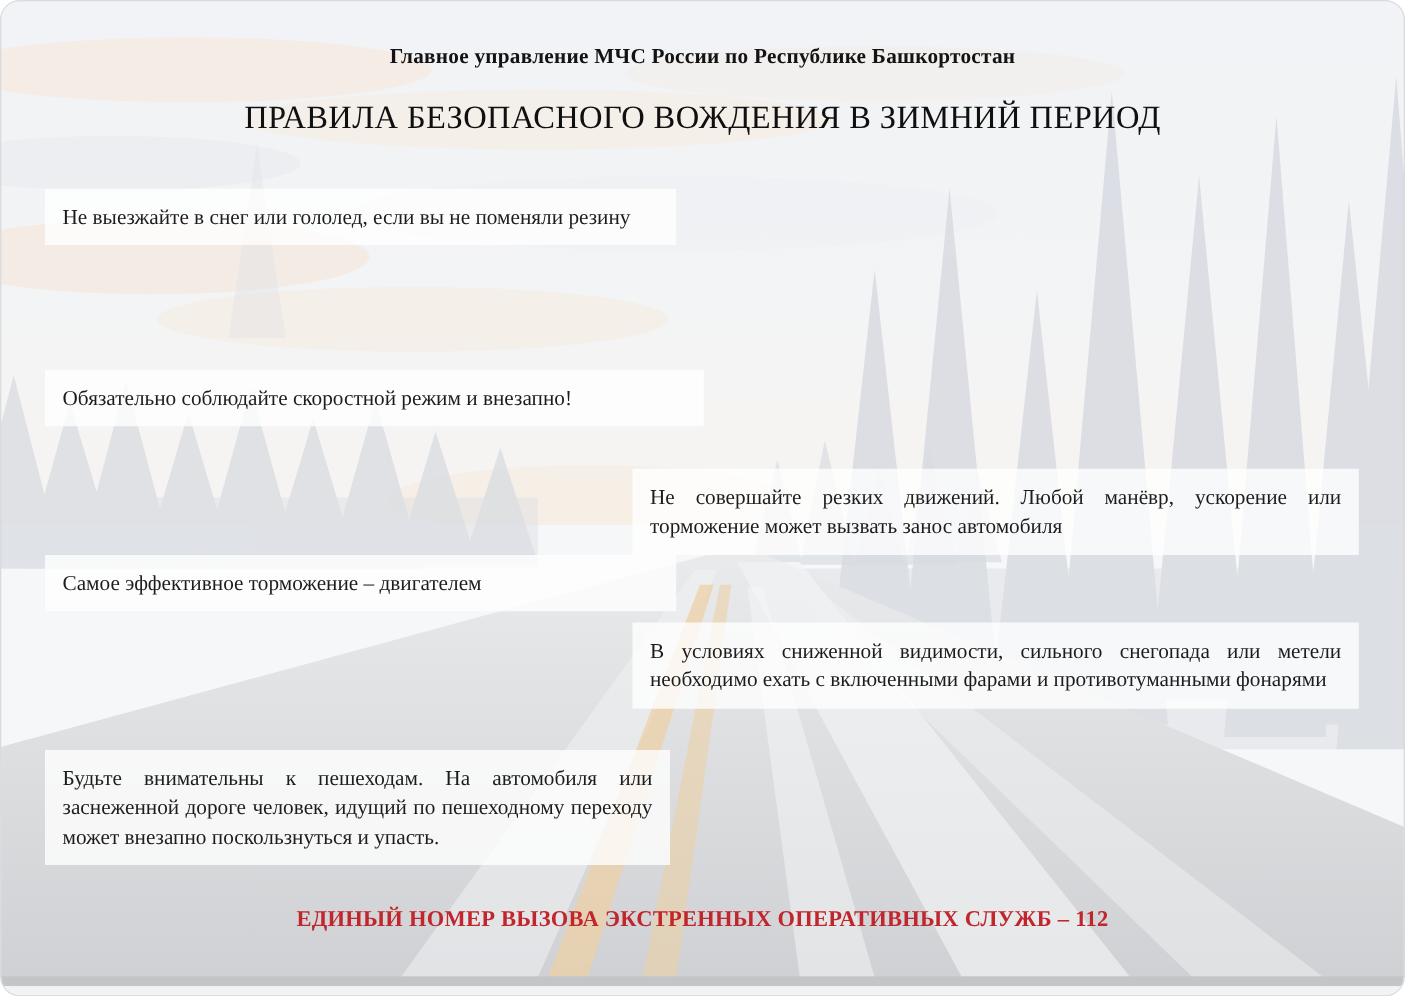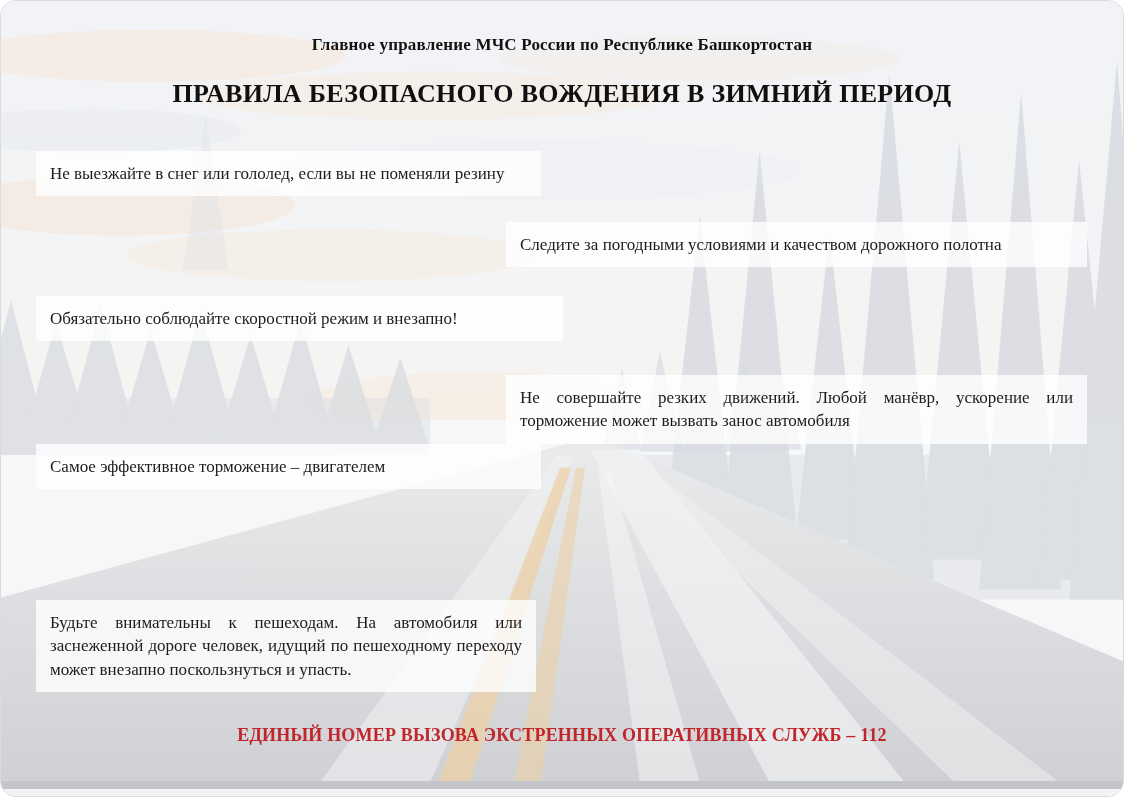--- a/index.html
+++ b/index.html
@@ -42,21 +42,21 @@
     color: #131313;
     letter-spacing: 0.2px;
   }
   .poster-title {
     position: absolute;
     top: 78px;
     left: 0;
     width: 100%;
     text-align: center;
     font-size: 26px;
-    font-weight: bold;
+    font-weight: normal;
     color: #101010;
     letter-spacing: 0.3px;
   }
   .tip {
     position: absolute;
     box-sizing: border-box;
     background: rgba(255, 255, 255, 0.78);
     color: #1c1c1e;
     font-size: 17px;
     line-height: 1.38;
@@ -177,27 +177,27 @@
   </svg>
 
   <div class="content">
 
     <div class="agency-header">Главное управление МЧС России по Республике Башкортостан</div>
 
     <div class="poster-title">ПРАВИЛА БЕЗОПАСНОГО ВОЖДЕНИЯ В ЗИМНИЙ ПЕРИОД</div>
 
     <div class="tip tip-1 single">Не выезжайте в снег или гололед, если вы не поменяли резину</div>
 
-    <div class="tip tip-2 single">Следите за погодными условиями и качеством дорожного полотна</div>
 
     <div class="tip tip-3 single">Обязательно соблюдайте скоростной режим и внезапно!</div>
 
     <div class="tip tip-4 justify">Не совершайте резких движений. Любой манёвр, ускорение или торможение может вызвать занос автомобиля</div>
 
     <div class="tip tip-5 single">Самое эффективное торможение – двигателем</div>
 
+    <div class="tip tip-6 justify">В условиях сниженной видимости, сильного снегопада или метели необходимо ехать с включенными фарами и противотуманными фонарями</div>
 
     <div class="tip tip-7 justify">Будьте внимательны к пешеходам. На автомобиля или заснеженной дороге человек, идущий по пешеходному переходу может внезапно поскользнуться и упасть.</div>
 
     <div class="emergency-line">ЕДИНЫЙ НОМЕР ВЫЗОВА ЭКСТРЕННЫХ ОПЕРАТИВНЫХ СЛУЖБ – 112</div>
 
   </div>
 </div>
 
 </body></html>

